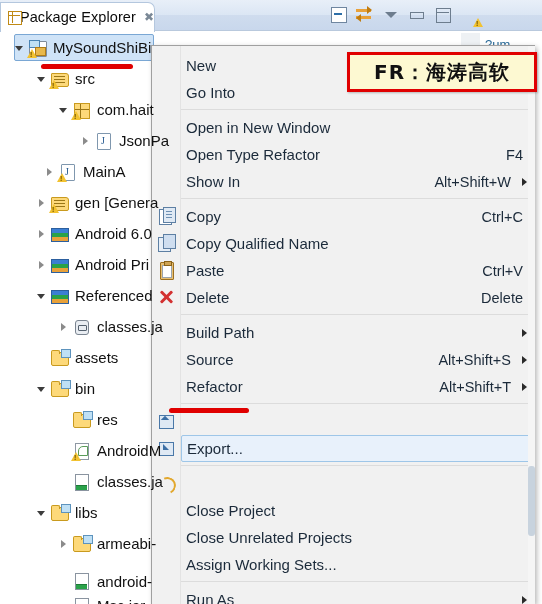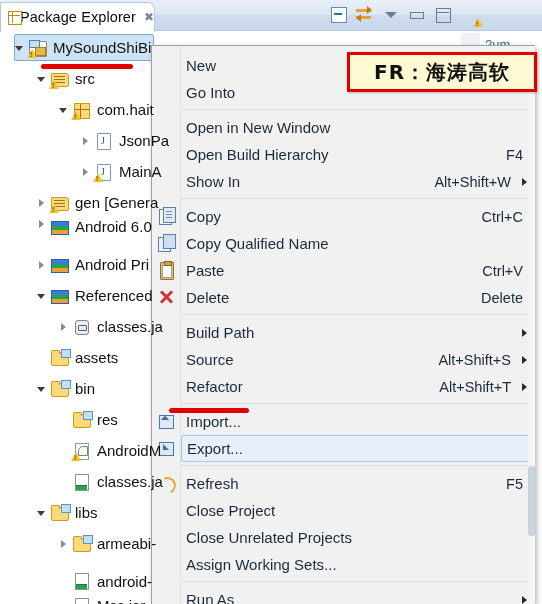--- a/index.html
+++ b/index.html
@@ -260,41 +260,41 @@
       <div class="row">
         <div style="position: relative; display: flex; align-items: center; padding-left: 80px; height: 31px; z-index: 2;">
           <span class="twisty closed"></span>
           <span class="ico">
             <span class="i-java"></span>
           </span>
           <span class="lbl">JsonPa</span>
         </div>
       </div>
       <div class="row">
-        <div style="position: relative; display: flex; align-items: center; padding-left: 80px; height: 31px; z-index: 2;">
+        <div style="position: relative; display: flex; align-items: center; padding-left: 44px; height: 31px; z-index: 2;">
           <span class="twisty closed"></span>
           <span class="ico">
             <span class="i-java"></span>
             <span class="warn"></span>
           </span>
           <span class="lbl">MainA</span>
         </div>
       </div>
       <div class="row">
         <div style="position: relative; display: flex; align-items: center; padding-left: 36px; height: 31px; z-index: 2;">
           <span class="twisty closed"></span>
           <span class="ico">
             <span class="i-src"></span>
             <span class="warn"></span>
           </span>
           <span class="lbl">gen [Genera</span>
         </div>
       </div>
       <div class="row">
-        <div style="position: relative; display: flex; padding-left: 36px; height: 31px; z-index: 2;">
+        <div style="position: relative; display: flex; align-items: center; padding-left: 36px; height: 31px; z-index: 2;">
           <span class="twisty closed"></span>
           <span class="ico">
             <span class="i-lib"></span>
           </span>
           <span class="lbl">Android 6.0</span>
         </div>
       </div>
       <div class="row">
         <div style="position: relative; display: flex; align-items: center; padding-left: 36px; height: 31px; z-index: 2;">
           <span class="twisty closed"></span>
@@ -443,21 +443,21 @@
           <span class="marrow"></span>
         </div>
         <div class="mi" style="top: 33px;">
           <span class="mtext">Go Into</span>
         </div>
         <div class="msep" style="top: 63px;"></div>
         <div class="mi" style="top: 68px;">
           <span class="mtext">Open in New Window</span>
         </div>
         <div class="mi" style="top: 95px;">
-          <span class="mtext">Open Build Hierarchy</span>
+          <span class="mtext">Open Type Refactor</span>
           <span class="maccel" style="right: 12px;">F4</span>
         </div>
         <div class="mi" style="top: 122px;">
           <span class="mtext">Show In</span>
           <span class="maccel">Alt+Shift+W</span>
           <span class="marrow"></span>
         </div>
         <div class="msep" style="top: 152px;"></div>
         <div class="mi" style="top: 157px;">
           <span class="mtext">Copy</span>
@@ -483,31 +483,24 @@
           <span class="mtext">Source</span>
           <span class="maccel">Alt+Shift+S</span>
           <span class="marrow"></span>
         </div>
         <div class="mi" style="top: 327px;">
           <span class="mtext">Refactor</span>
           <span class="maccel">Alt+Shift+T</span>
           <span class="marrow"></span>
         </div>
         <div class="msep" style="top: 357px;"></div>
-        <div class="mi" style="top: 362px;">
-          <span class="mtext">Import...</span>
-        </div>
         <div class="mi sel" style="top: 389px;">
           <span class="mtext">Export...</span>
         </div>
         <div class="msep" style="top: 419px;"></div>
-        <div class="mi" style="top: 424px;">
-          <span class="mtext">Refresh</span>
-          <span class="maccel" style="right: 12px;">F5</span>
-        </div>
         <div class="mi" style="top: 451px;">
           <span class="mtext">Close Project</span>
         </div>
         <div class="mi" style="top: 478px;">
           <span class="mtext">Close Unrelated Projects</span>
         </div>
         <div class="mi" style="top: 505px;">
           <span class="mtext">Assign Working Sets...</span>
         </div>
         <div class="msep" style="top: 535px;"></div>

